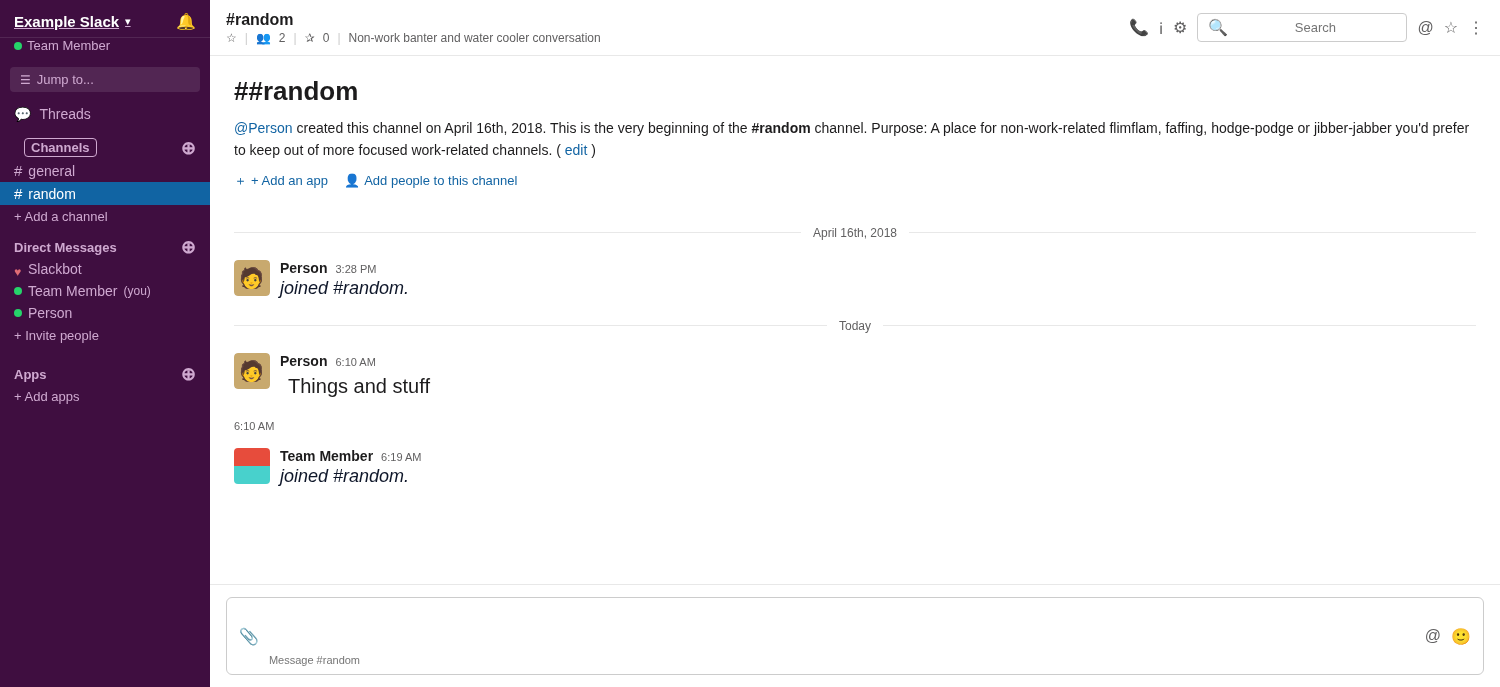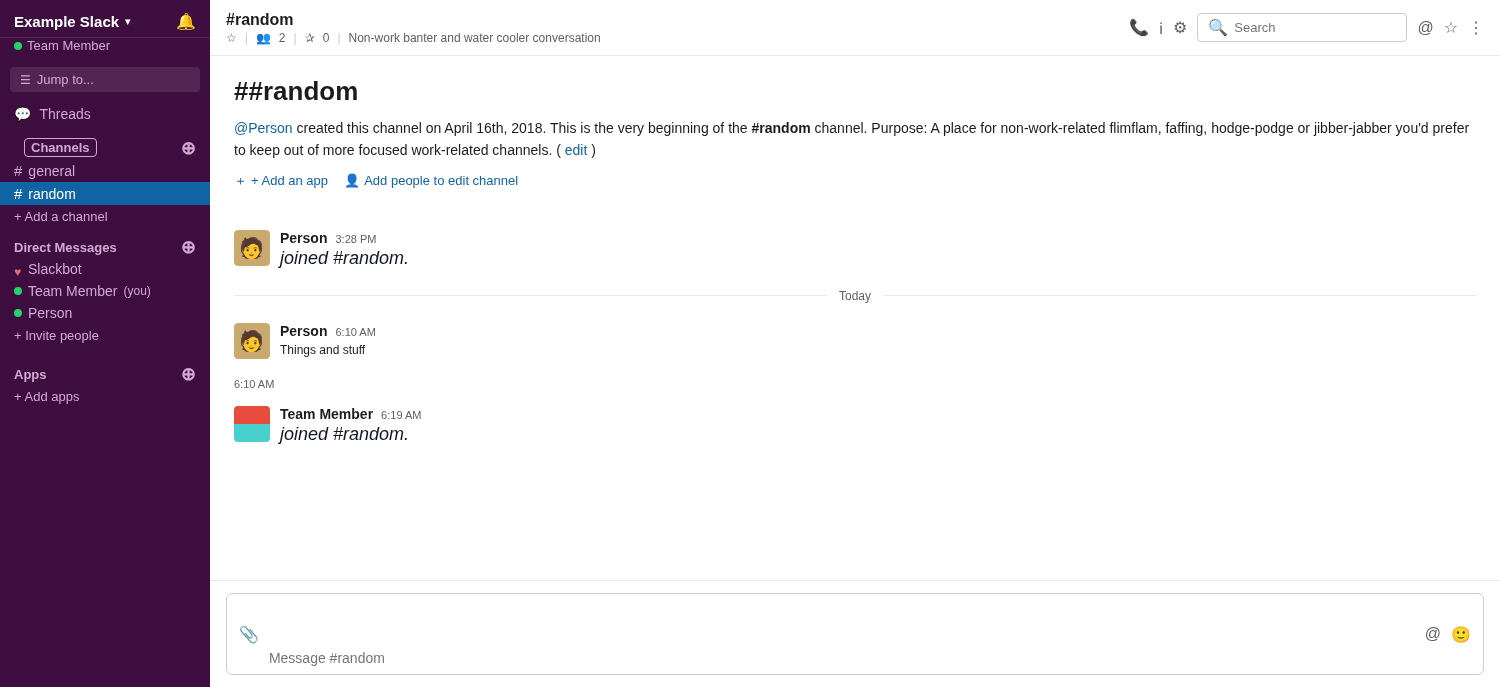--- a/index.html
+++ b/index.html
@@ -21,20 +21,21 @@
       display: flex;
       align-items: center;
       justify-content: space-between;
       padding: 12px 14px 6px 14px;
       border-bottom: 1px solid rgba(255,255,255,0.1);
     }
     #sidebar-workspace {
       display: flex;
       align-items: center;
       gap: 6px;
+      text-decoration: underline;
     }
     #workspace-name {
       color: #fff;
       font-weight: 700;
       font-size: 15px;
     }
     #workspace-chevron {
       color: #fff;
       font-size: 11px;
     }
@@ -192,20 +193,21 @@
       width: 210px;
       background: #fff;
     }
     #search-input {
       border: none;
       outline: none;
       font-size: 13px;
       color: #0f172a;
       width: 100%;
       background: transparent;
+      text-align: center;
     }
 
     
     #messages-area {
       flex: 1;
       overflow-y: auto;
       padding: 20px 24px 0 24px;
     }
 
     #channel-intro { margin-bottom: 36px; }
@@ -257,21 +259,21 @@
       display: flex;
       align-items: center;
       justify-content: center;
       font-size: 20px;
     }
 
     .message-content { flex: 1; }
     .message-header { display: flex; align-items: baseline; gap: 8px; margin-bottom: 2px; }
     .msg-author { font-weight: 700; font-size: 14px; color: #1d1c1d; }
     .msg-time { font-size: 11px; color: #616061; }
-    .msg-text { font-size: 12px; color: #1d1c1d; line-height: 1.5; }
+    .msg-text { font-size: 20px; color: #1d1c1d; line-height: 1.5; margin-left: 8px; }
     .msg-joined { font-size: 18px; color: #0f172a; font-style: italic; }
 
     .time-inline {
       font-size: 11px;
       color: #616061;
       min-width: 46px;
       padding-top: 3px;
       flex-shrink: 0;
     }
 
@@ -286,21 +288,21 @@
       border: 1px solid #ccc;
       border-radius: 6px;
       padding: 8px 12px;
       gap: 10px;
       background: #fff;
     }
     #message-input {
       flex: 1;
       border: none;
       outline: none;
-      font-size: 14px;
+      font-size: 11px;
       color: #616061;
       background: transparent;
       margin-top: 48px;
     }
     .input-icon { font-size: 16px; color: #616061; cursor: pointer; }
   </style>
 </head>
 <body>
 
 <div id="sidebar">
@@ -421,25 +423,28 @@
         <span class="edit-link">edit</span>
         <span>)</span>
       </div>
       <div id="channel-actions">
         <div class="channel-action">
           <span>＋</span>
           <span>+ Add an app</span>
         </div>
         <div class="channel-action">
           <span>👤</span>
-          <span>Add people to edit channel</span>
+          <span>Add people to this channel</span>
         </div>
       </div>
     </div>
 
+    <div class="date-divider">
+      <span>April 16th, 2018</span>
+    </div>
 
     <div class="message-row">
       <div class="avatar">
         <div class="avatar-face">🧑</div>
       </div>
       <div class="message-content">
         <div class="message-header">
           <span class="msg-author">Person</span>
           <span class="msg-time">3:28 PM</span>
         </div>

